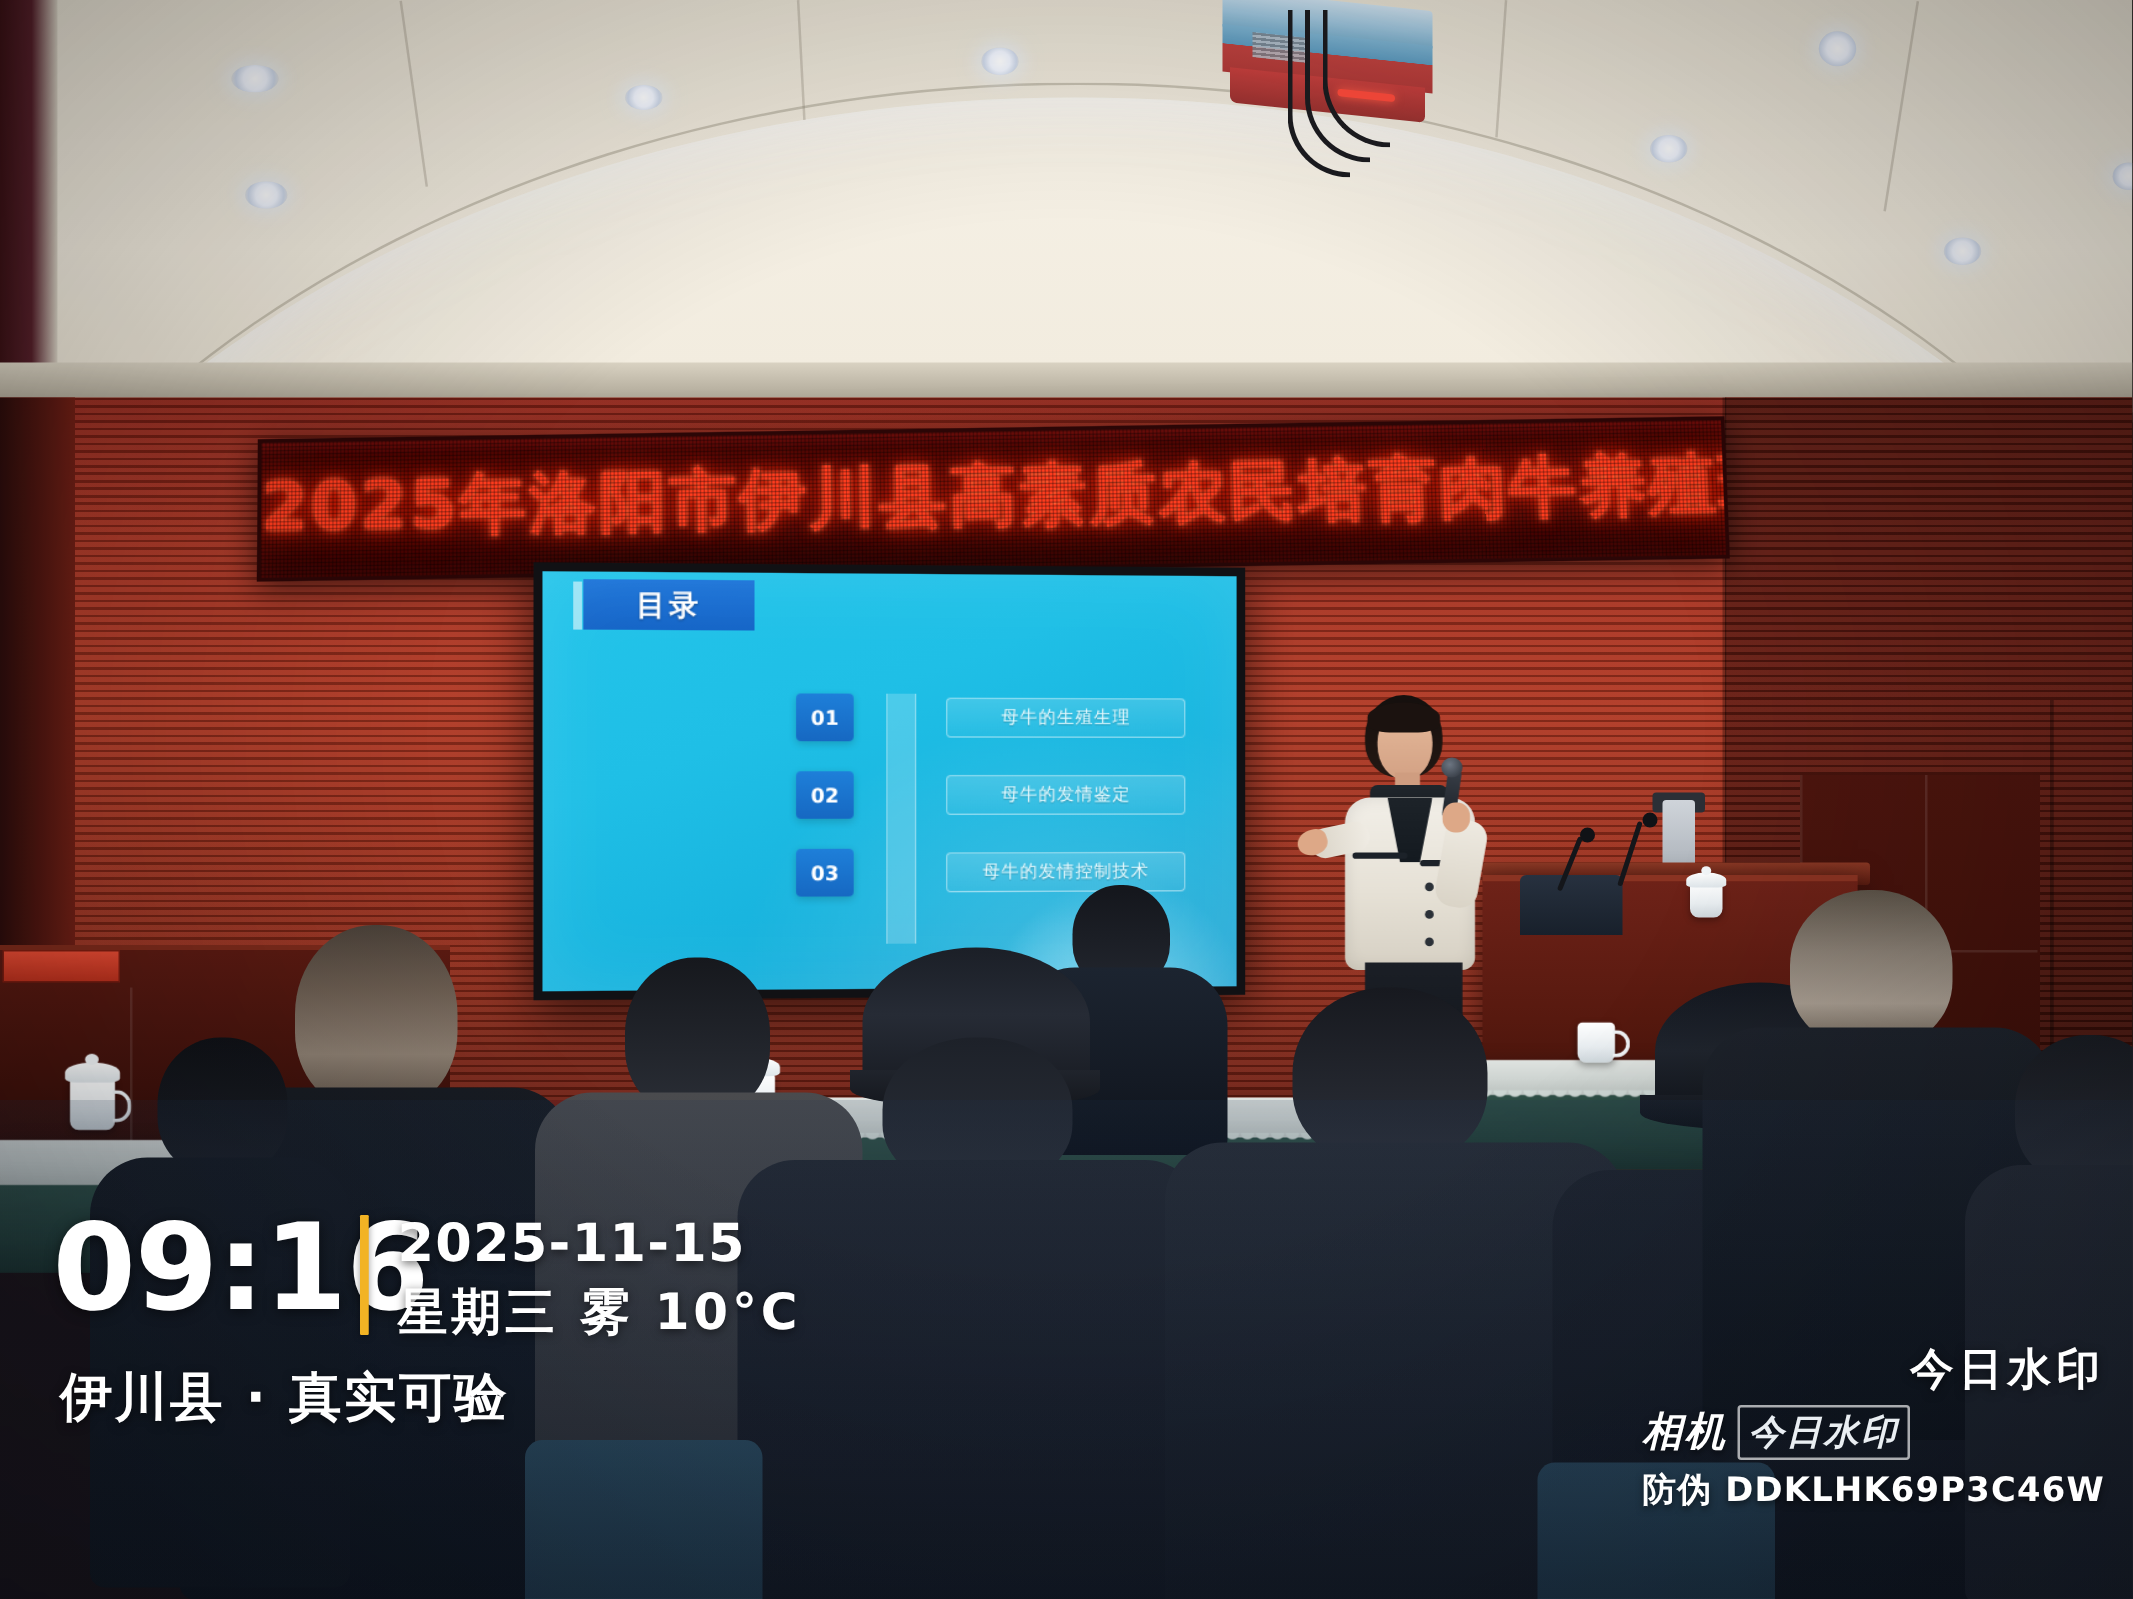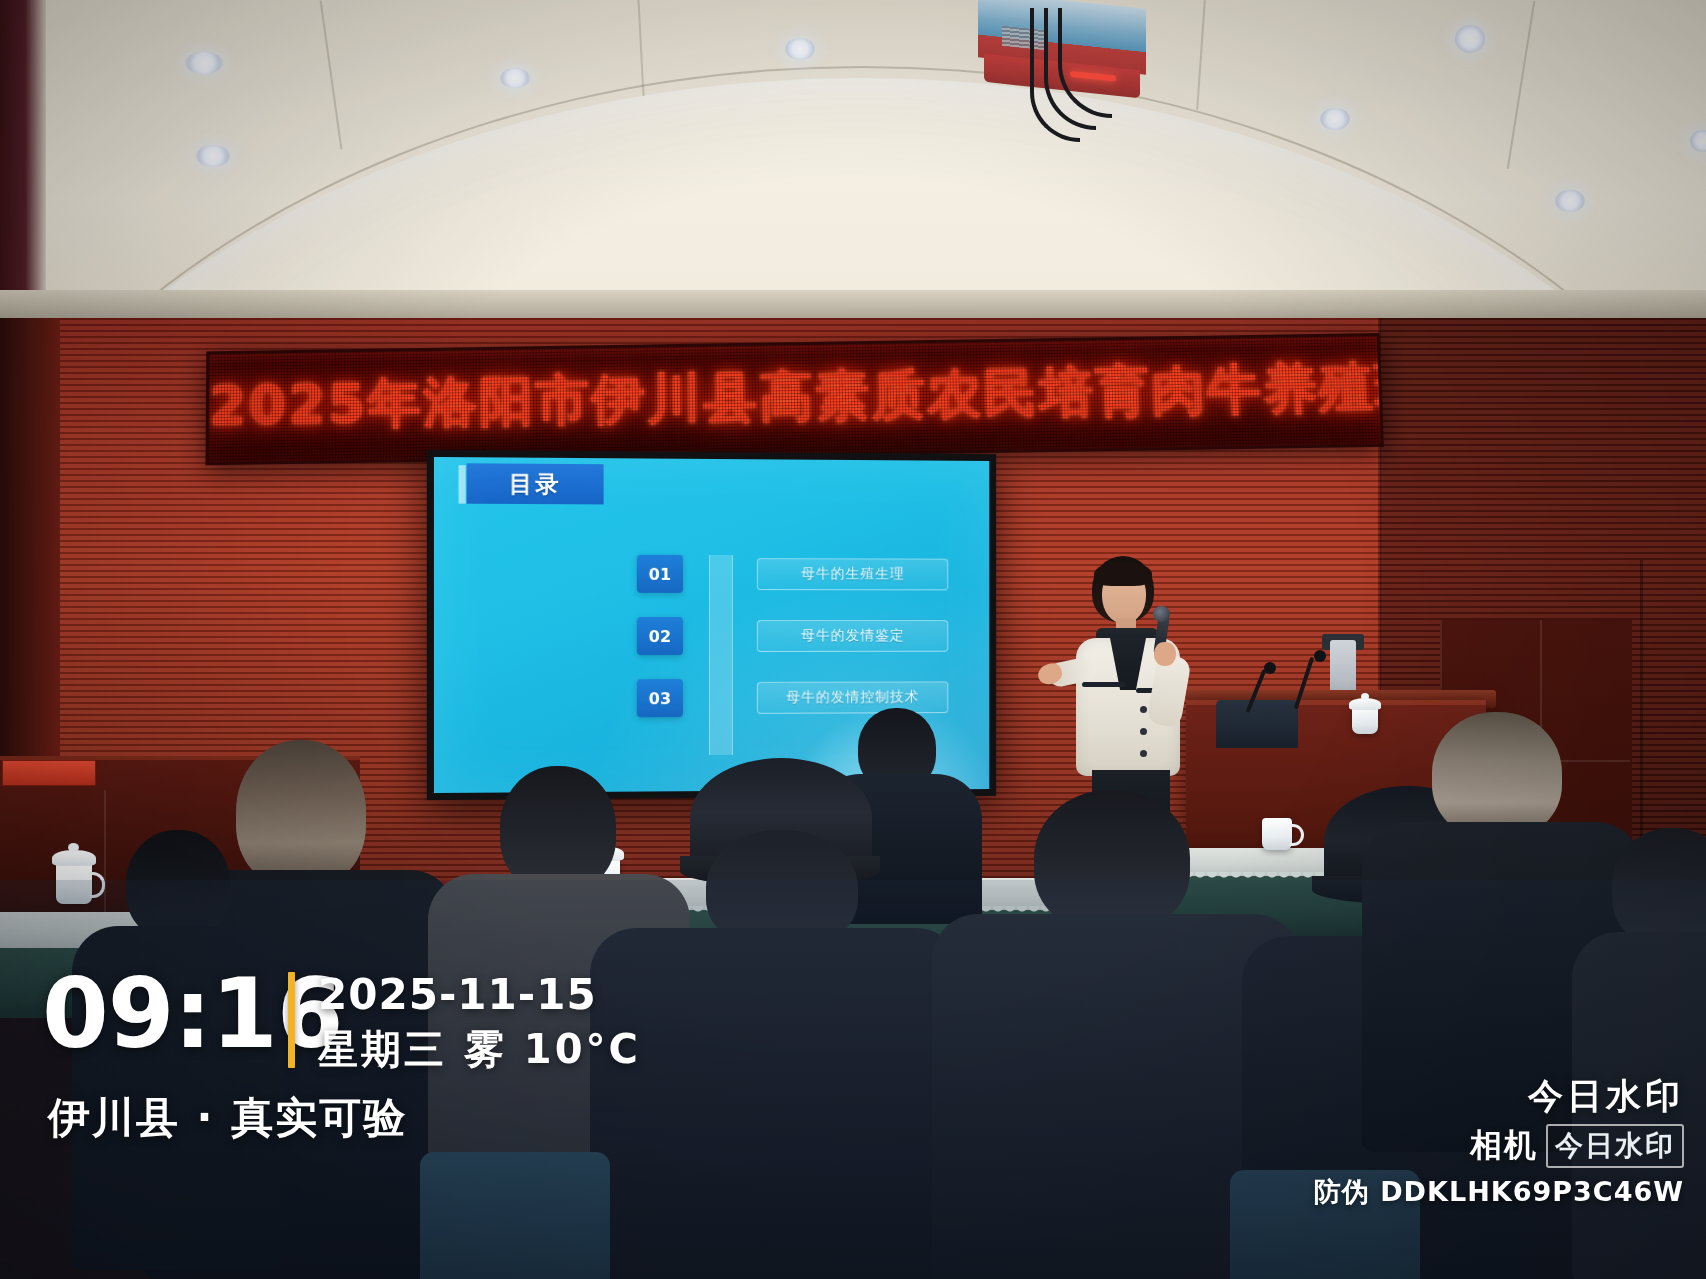--- a/index.html
+++ b/index.html
@@ -449,21 +449,21 @@
   }
   .wm-brand{
     position:absolute;right:22px;top:1072px;text-align:right;
     font-family:"DejaVu Sans","Liberation Sans",sans-serif;
   }
   .wm-brand-main{
     font-size:35px;font-weight:700;color:#fff;letter-spacing:4px;line-height:48px;
     text-shadow:0 2px 8px rgba(0,0,0,.55);
   }
   .wm-brand-row{
-    display:flex;align-items:center;justify-content:flex-end;gap:8px;margin-top:4px;
+    display:flex;align-items:center;justify-content:flex-start;gap:8px;margin-top:4px;font-style:italic;
   }
   .wm-brand-sub{
     font-size:32px;font-weight:700;color:#fff;letter-spacing:2px;
     text-shadow:0 2px 6px rgba(0,0,0,.55);
   }
   .wm-brand-badge{
     font-size:28px;font-weight:700;color:#e9eef2;letter-spacing:2px;
     border:2px solid rgba(255,255,255,.65);padding:1px 7px;border-radius:3px;
   }
   .wm-code{

